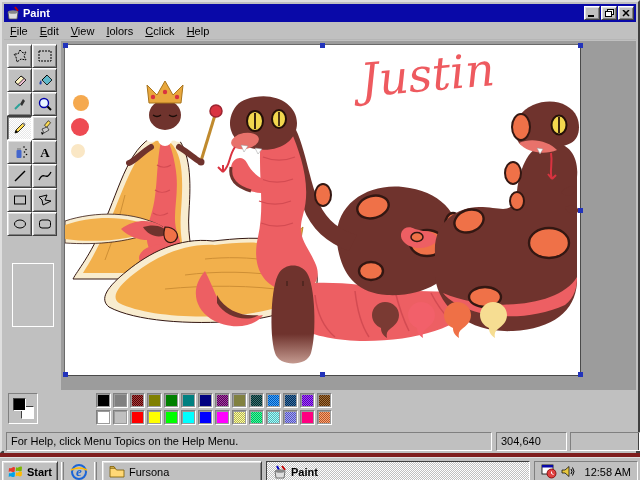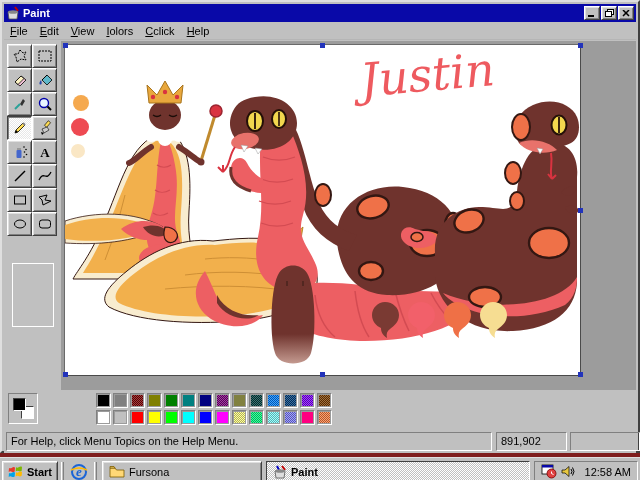--- a/index.html
+++ b/index.html
@@ -370,21 +370,21 @@
         <div class="swatch dither" style="background-color: rgb(0, 255, 128);"></div>
         <div class="swatch dither" style="background-color: rgb(128, 255, 255);"></div>
         <div class="swatch dither" style="background-color: rgb(128, 128, 255);"></div>
         <div class="swatch" style="background-color: rgb(255, 0, 128);"></div>
         <div class="swatch dither" style="background-color: rgb(255, 128, 64);"></div>
       </div>
   </div>
 
   <div id="statusbar">
     <div class="status-panel" style="left:2px;width:486px">For Help, click Menu Topics on the Help Menu.</div>
-    <div class="status-panel" style="left:492px;width:71px">891,902</div>
+    <div class="status-panel" style="left:492px;width:71px">304,640</div>
     <div class="status-panel" style="left:566px;width:70px"></div>
   </div>
 </div>
 
 <div id="taskbar">
   <div id="start-button" class="raised">
     <svg width="16" height="14" viewBox="0 0 16 14">
       <g transform="skewY(-5)">
         <path d="M1 3 q1.5 1 3 0 q1.5 -1 3 0 l-0.3 4 q-1.5 1 -3 0 q-1.5 -1 -3 0 Z" fill="var(--flag-red)"></path>
         <path d="M8 3 q1.5 1 3 0 q1.5 -1 3 0 l-0.3 4 q-1.5 1 -3 0 q-1.5 -1 -3 0 Z" fill="var(--flag-green)"></path>

